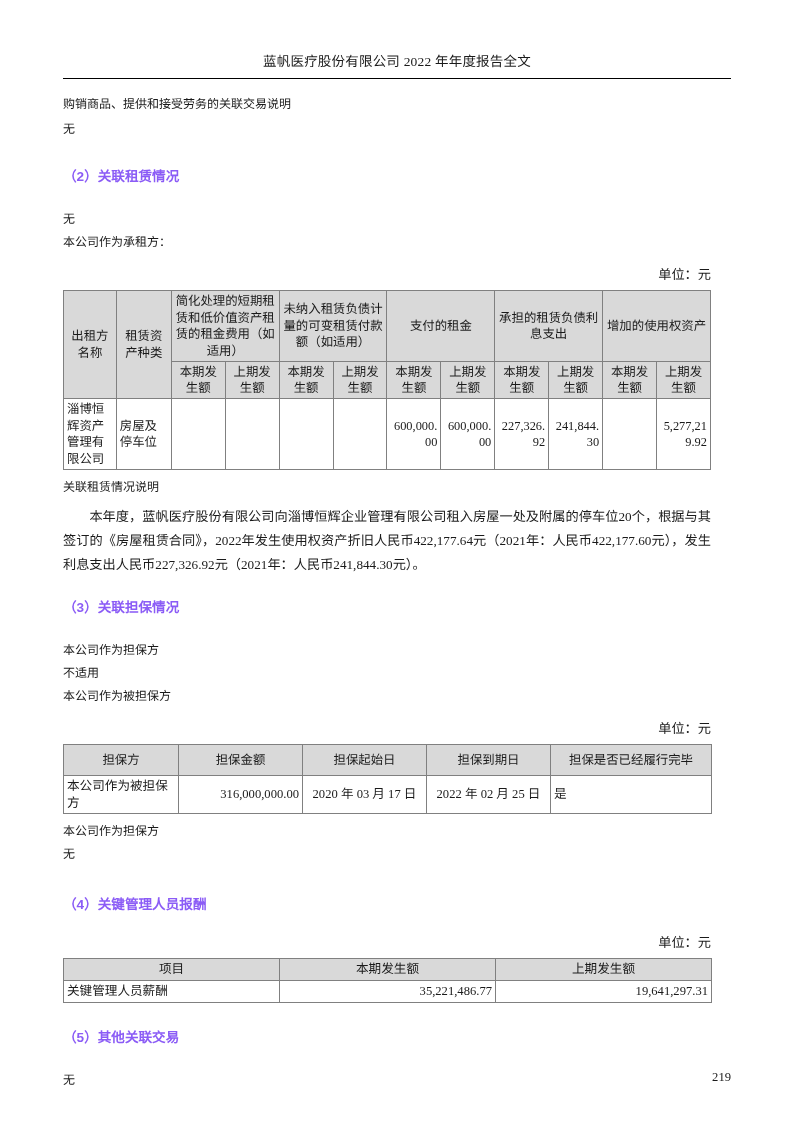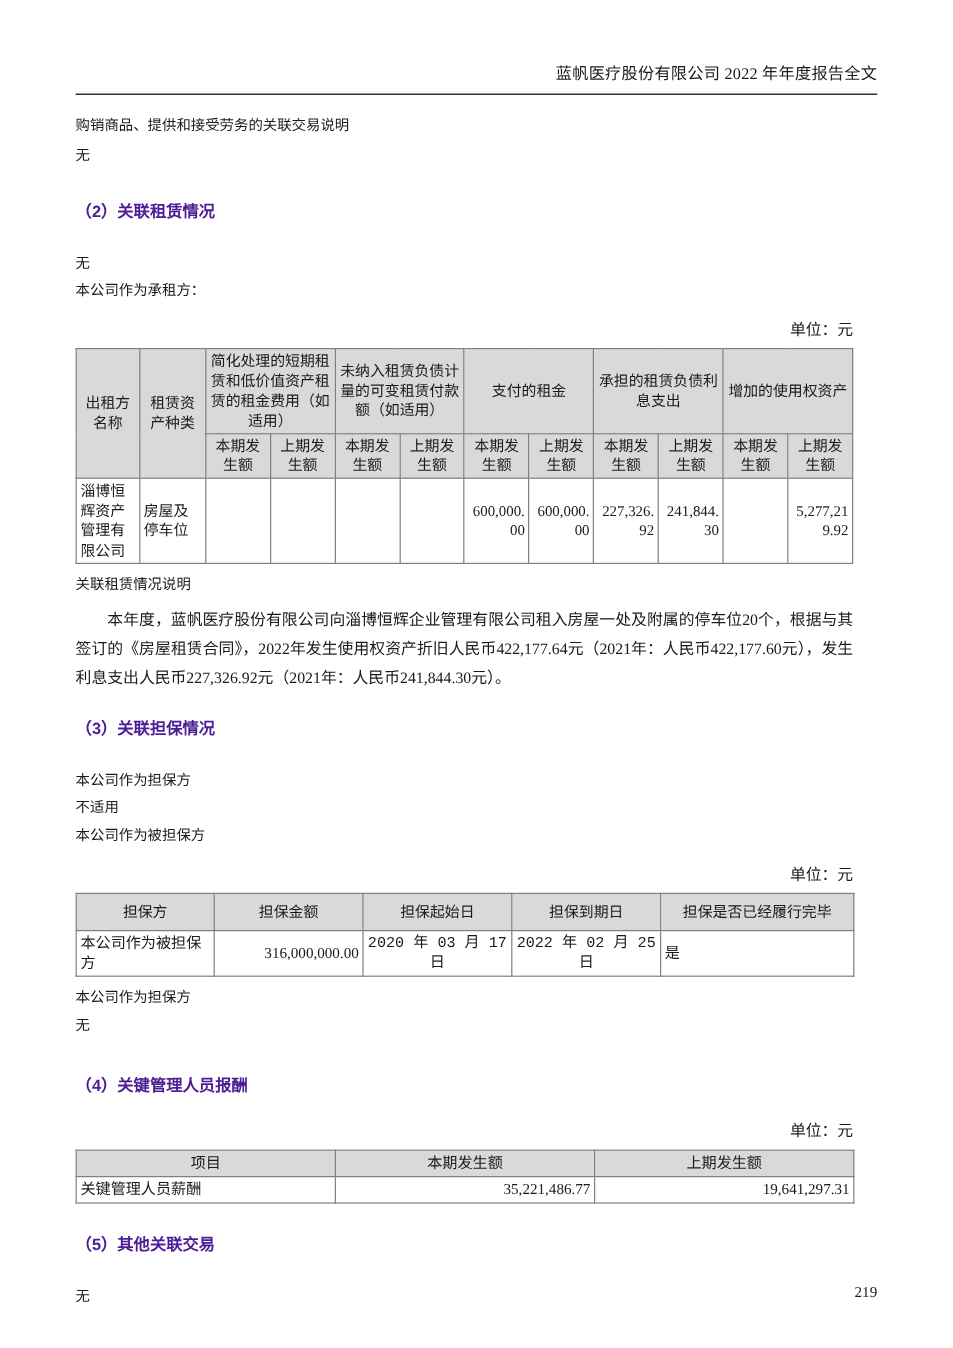--- a/index.html
+++ b/index.html
@@ -27,21 +27,21 @@
     top: 0;
     width: 648px;
   }
 
   
   .run-head {
     position: absolute;
     left: 63px;
     right: 63px;
     top: 52px;
-    text-align: right;
+    text-align: center;
     font-size: 13.5px;
     line-height: 20px;
     color: #1a1a1a;
     letter-spacing: .2px;
   }
   .run-head-rule {
     position: absolute;
     left: 63px;
     right: 63px;
     top: 78px;
@@ -56,21 +56,21 @@
     color: #1a1a1a;
     white-space: nowrap;
   }
   .body-line.tight { line-height: 23px; }
 
   .heading {
     font-family: "Liberation Sans", "DejaVu Sans", sans-serif;
     font-weight: bold;
     font-size: 13.6px;
     line-height: 22px;
-    color: #4c1d95;
+    color: #8b5cf6;
   }
 
   .para {
     font-size: 13.2px;
     line-height: 24px;
     color: #1a1a1a;
     text-align: justify;
     text-justify: inter-ideograph;
     text-indent: 2em;
   }
@@ -100,21 +100,21 @@
     font-weight: normal;
   }
   table.doc th {
     background: #d9d9d9;
     text-align: center;
   }
   td.num {
     text-align: right;
     font-variant-numeric: tabular-nums;
   }
-  td.ctr { text-align: center; font-family: Liberation Mono, monospace; }
+  td.ctr { text-align: center; }
   td.lft { text-align: left; }
 
   
   .lease-tbl th { height: 14px; }
   .lease-tbl td { height: 52px; }
   .lease-tbl .sub { line-height: 16px; }
 
   
   .guar-tbl th { height: 26px; }
   .guar-tbl td { height: 30px; font-size: 12.6px; }

